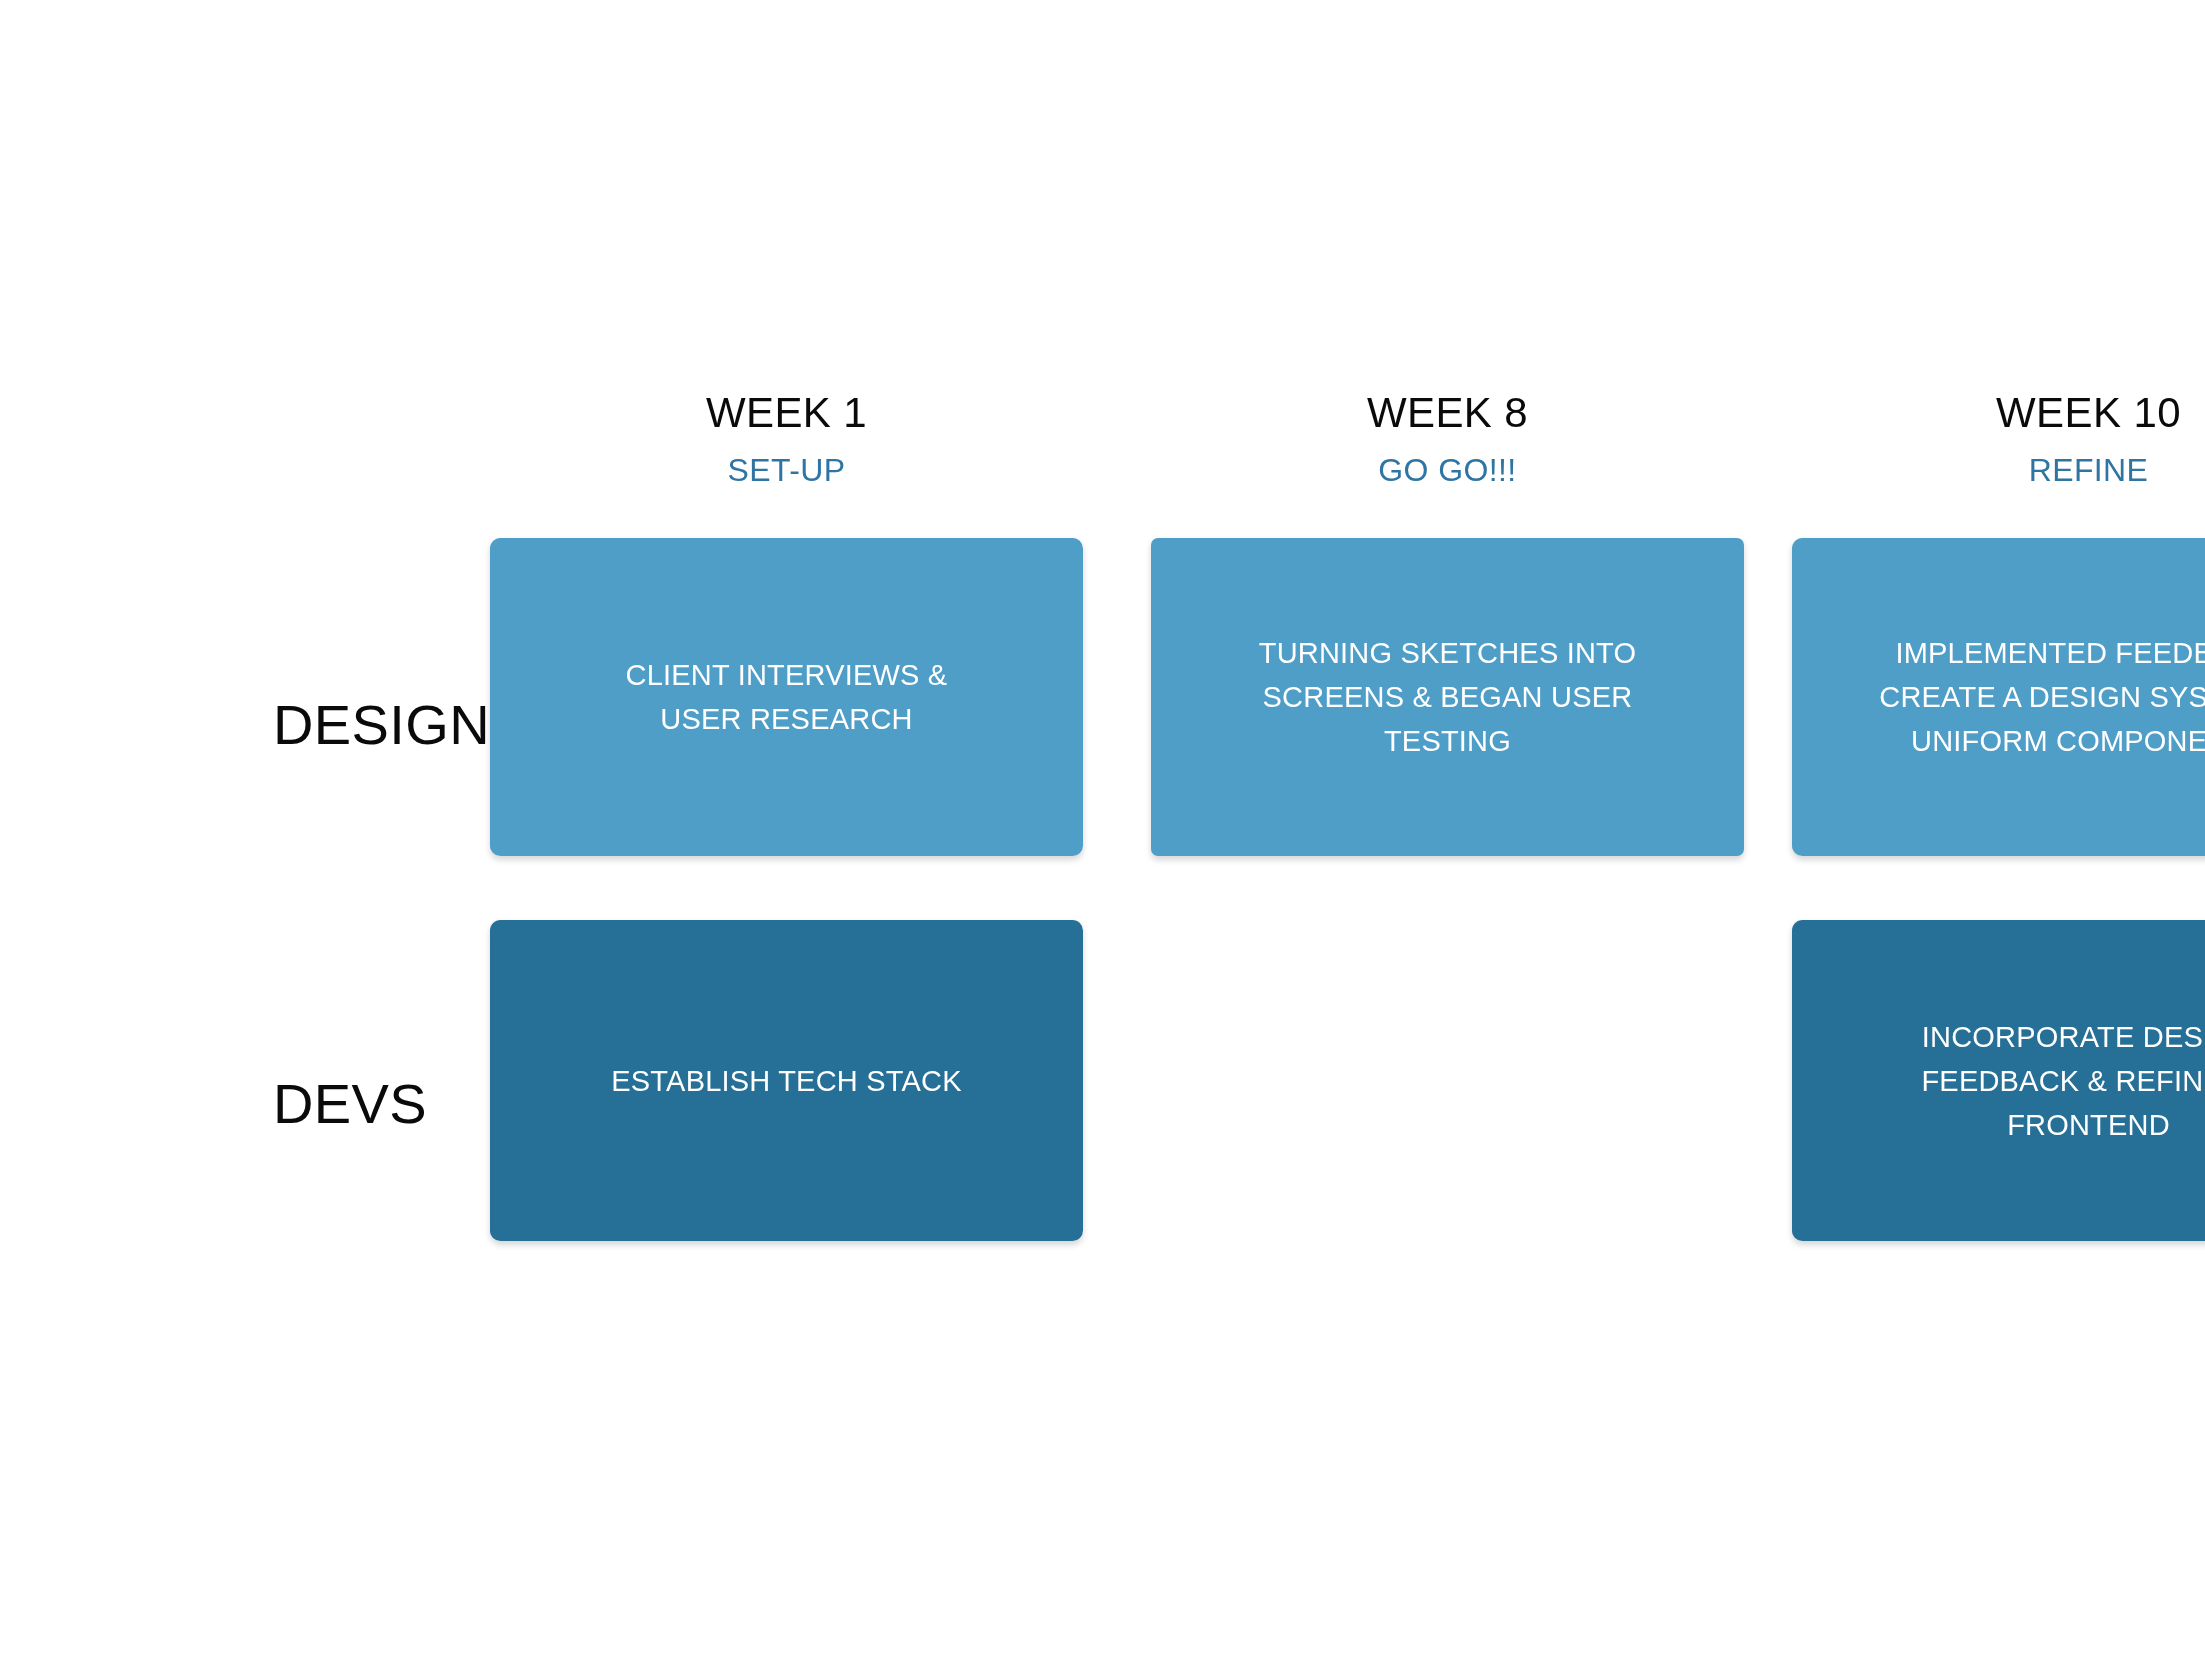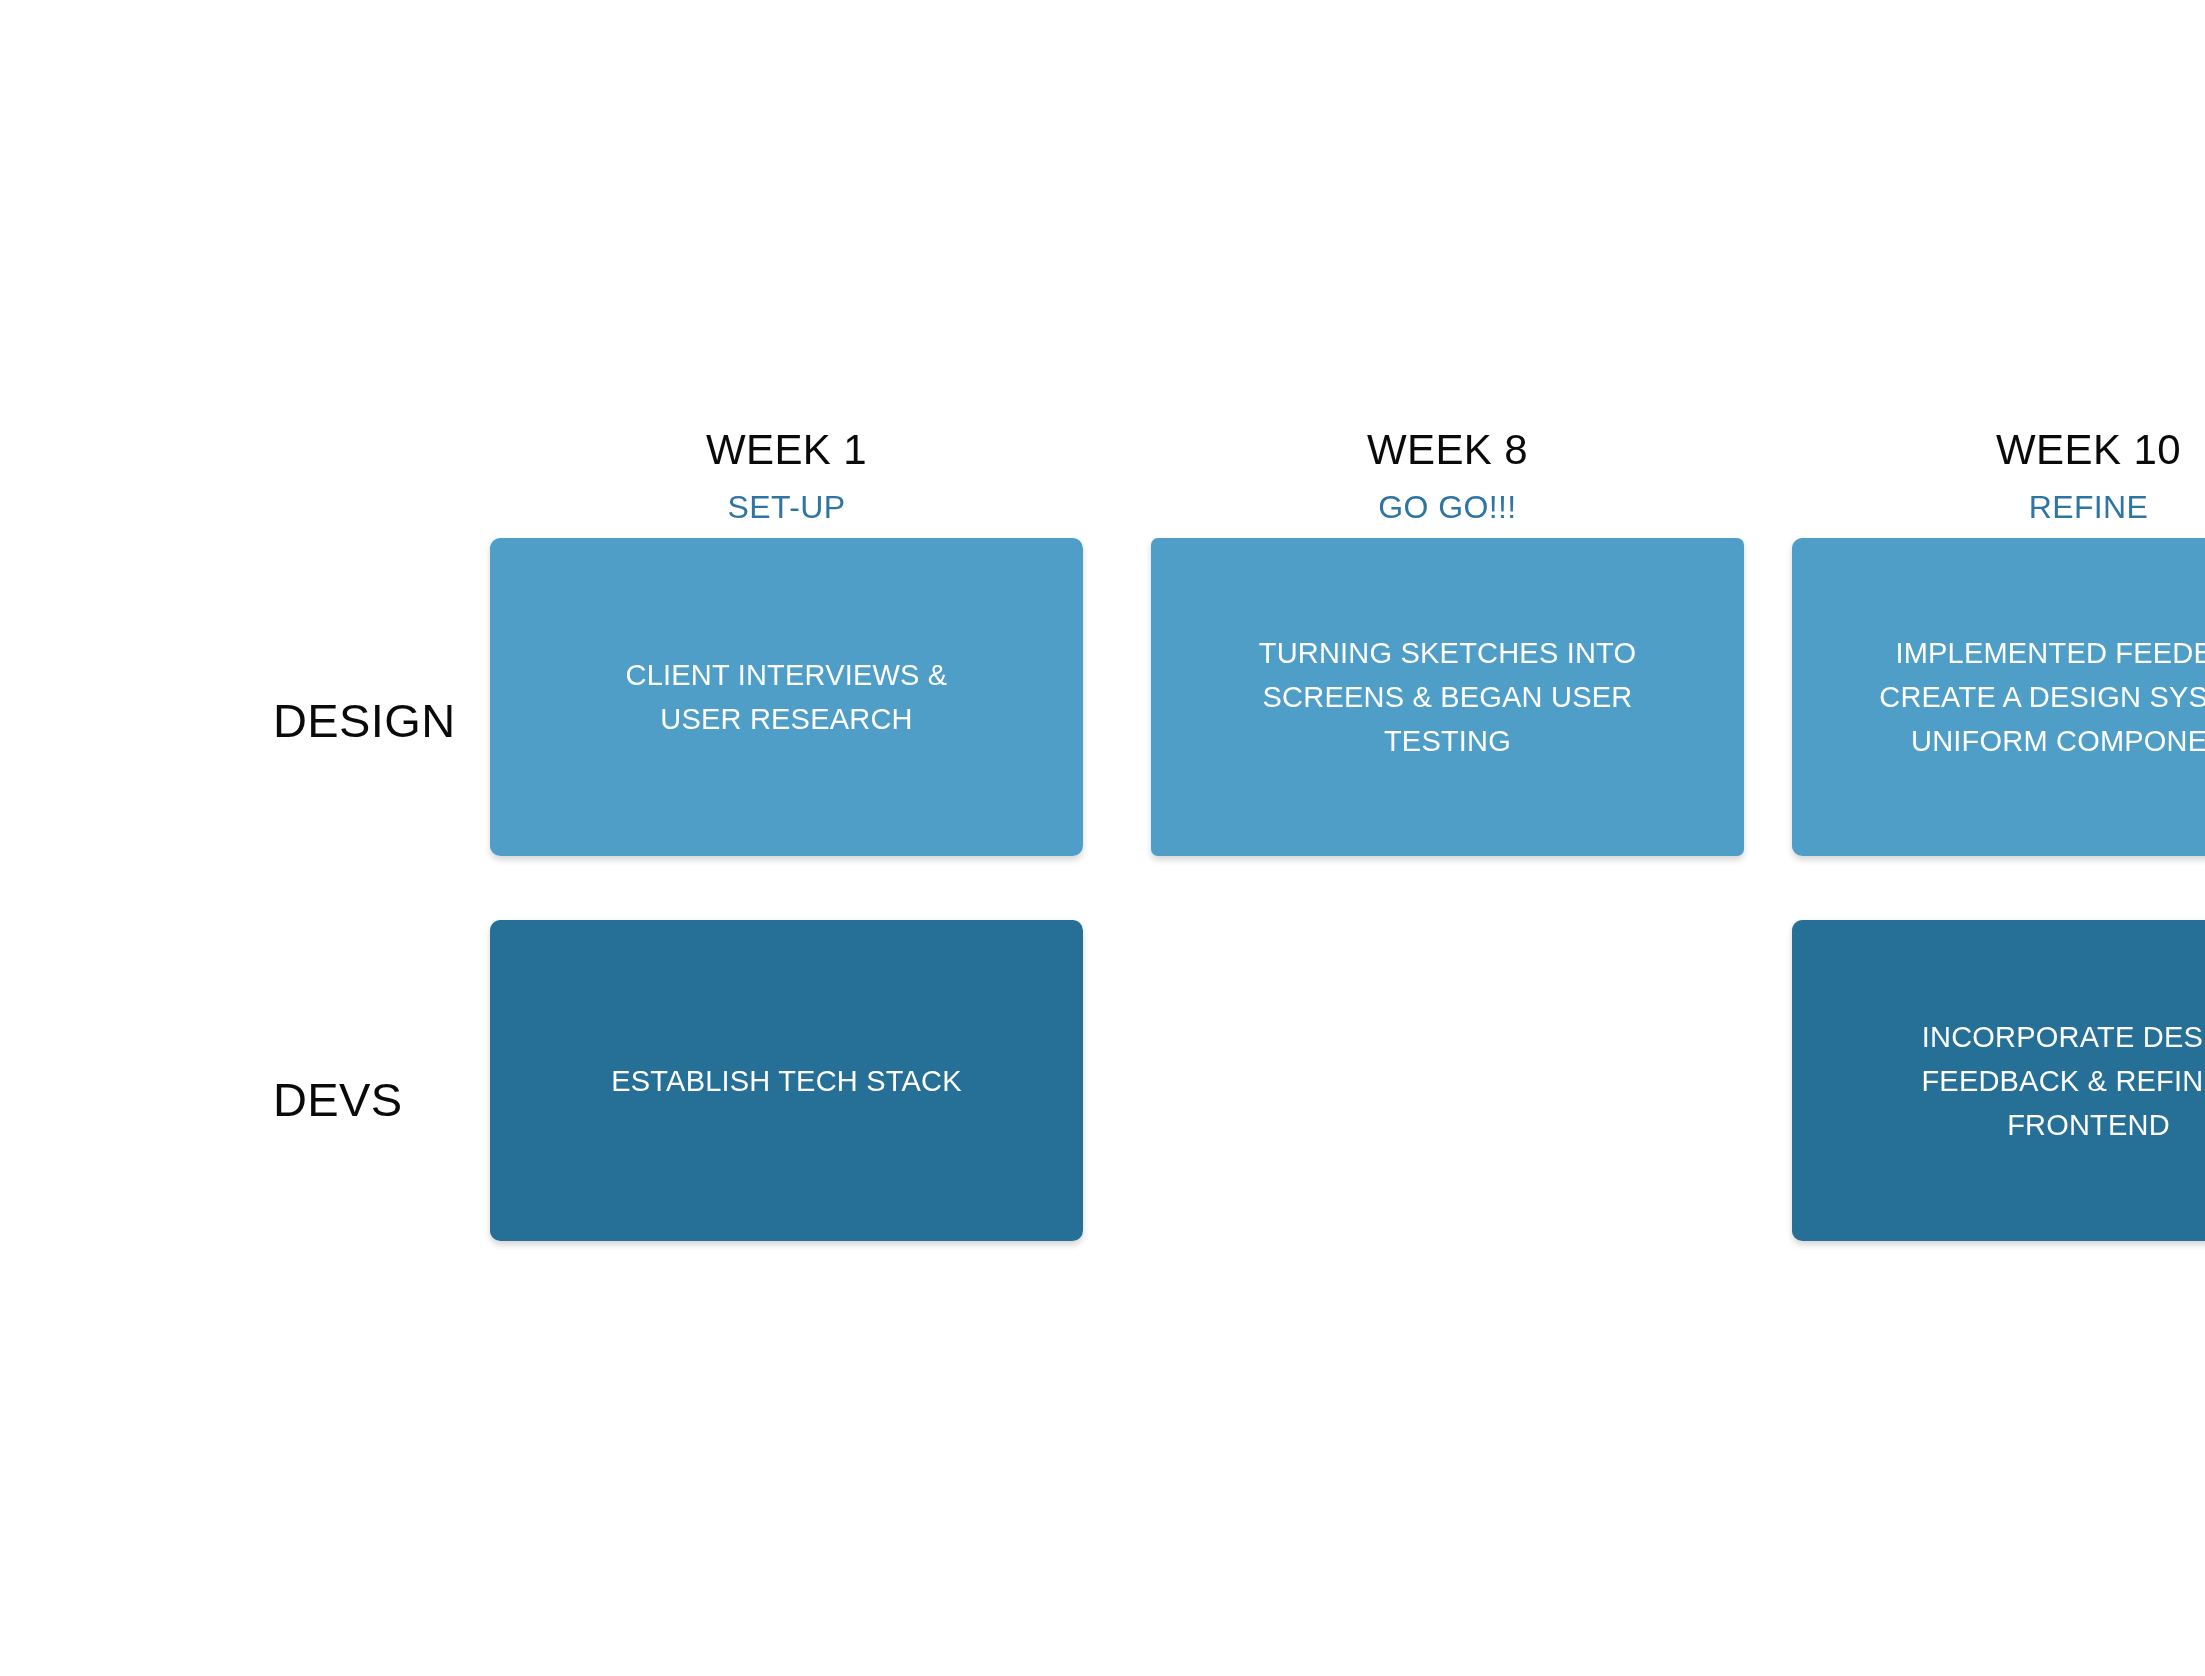--- a/index.html
+++ b/index.html
@@ -13,21 +13,20 @@
   }
   .col-header { position: absolute; text-align: center; }
   .h0 { left: 490px; width: 593px; top: 391px; }
   .h1 { left: 1151px; width: 593px; top: 391px; }
   .h2 { left: 1792px; width: 593px; top: 391px; }
   .week {
     font-size: 42px;
     line-height: 1.05;
     color: #0a0a0a;
     letter-spacing: 0.4px;
-    margin-top: 37px;
   }
   .phase {
     margin-top: 17.6px;
     font-size: 32px;
     line-height: 1.1;
     color: #2E75A3;
     letter-spacing: 0.4px;
   }
   .card {
     position: absolute;
@@ -46,21 +45,21 @@
     letter-spacing: 0.2px;
   }
   .design-row { top: 538px; height: 318px; background: #4F9EC8; }
   .devs-row   { top: 920px; height: 321px; background: #266F96; }
   .c0 { left: 490px; width: 593px; }
   .c1 { left: 1151px; width: 593px; border-radius: 7px; }
   .c2 { left: 1792px; width: 593px; }
   .row-label {
     position: absolute;
     left: 273px;
-    font-size: 47px;
+    font-size: 56px;
     line-height: 1;
     color: #0a0a0a;
     letter-spacing: 0.4px;
   }
   .rl-design { top: 697px; }
   .rl-devs   { top: 1076px; }
 </style>
 </head>
 <body>
 

